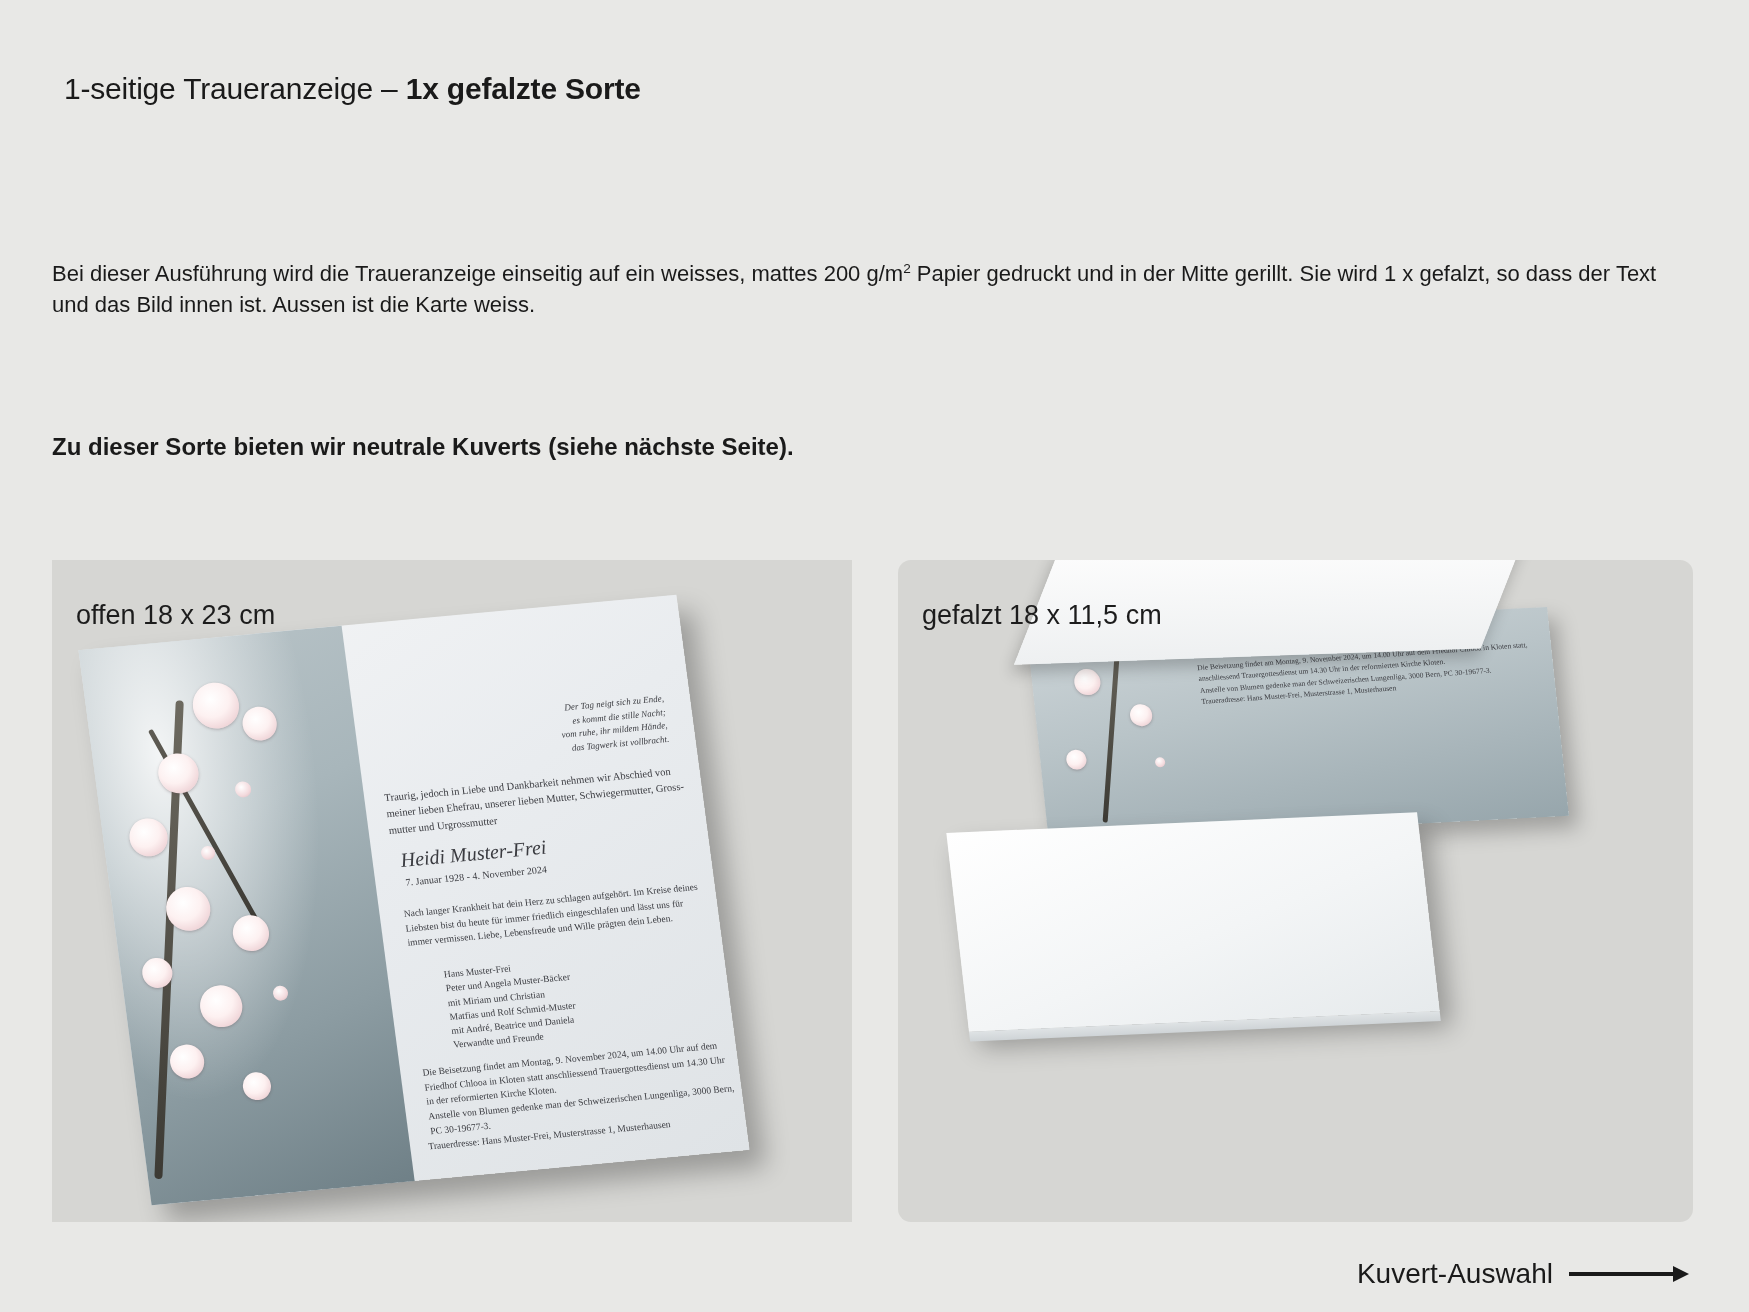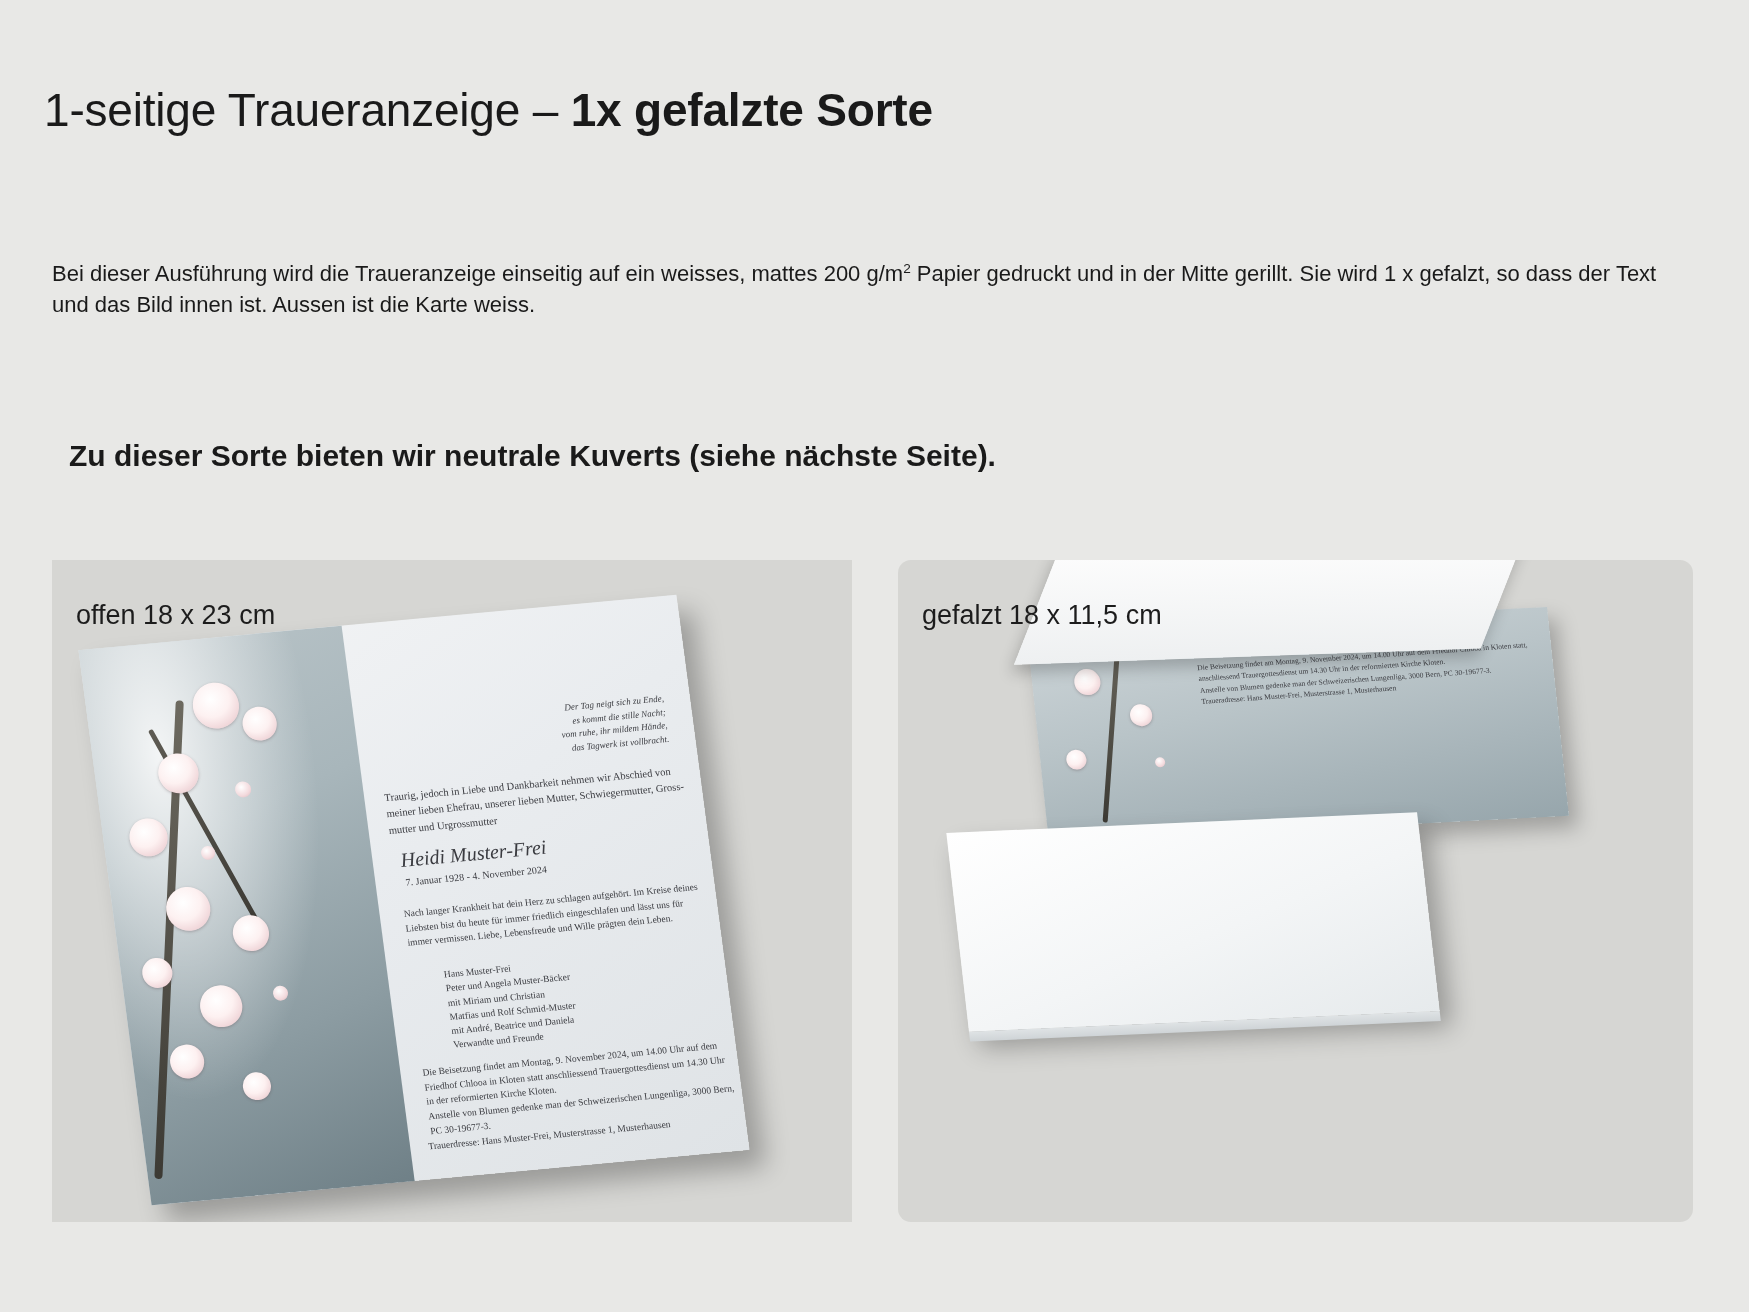--- a/index.html
+++ b/index.html
@@ -16,23 +16,23 @@
     position: relative;
   }
 
   .page {
     position: absolute;
     inset: 0;
   }
 
   .title {
     position: absolute;
-    left: 44px;
+    left: 64px;
     top: 52px;
-    font-size: 46px;
+    font-size: 30px;
     letter-spacing: -0.2px;
     white-space: nowrap;
   }
   .title .light { font-weight: 400; }
   .title .bold  { font-weight: 700; }
 
   .intro {
     position: absolute;
     left: 52px;
     top: 218px;
@@ -43,23 +43,23 @@
     margin-top: 40px;
   }
   .intro sup {
     font-size: 0.62em;
     vertical-align: super;
     line-height: 0;
   }
 
   .note {
     position: absolute;
-    left: 69px;
+    left: 52px;
     top: 409px;
-    font-size: 30px;
+    font-size: 24px;
     font-weight: 700;
   }
 
   
   .panel {
     position: absolute;
     background: #d6d6d3;
     overflow: hidden;
   }
   .panel-left  { left: 52px;  top: 560px; width: 800px; height: 662px; }
@@ -297,14 +297,21 @@
         <div class="ftext" style="left:32%;top:16%;width:64%;">Die Beisetzung findet am Montag, 9. November 2024, um 14.00 Uhr auf dem Friedhof Chlooa in Kloten statt, anschliessend Trauergottesdienst um 14.30 Uhr in der reformierten Kirche Kloten.
 Anstelle von Blumen gedenke man der Schweizerischen Lungenliga, 3000 Bern, PC 30-19677-3.
 Traueradresse: Hans Muster-Frei, Musterstrasse 1, Musterhausen</div>
       </div>
       <div class="flap"></div>
     </div>
 
     <div class="fold-front"></div>
   </div>
 
+  <div class="footer-link">
+    <span>Kuvert-Auswahl</span>
+    <svg class="arrow-icon" width="120" height="22" viewBox="0 0 120 22">
+      <line x1="0" y1="11" x2="106" y2="11" stroke="#1a1a1a" stroke-width="4"></line>
+      <polygon points="104,3 120,11 104,19" fill="#1a1a1a"></polygon>
+    </svg>
+  </div>
 
 </div>
 
 </body></html>

